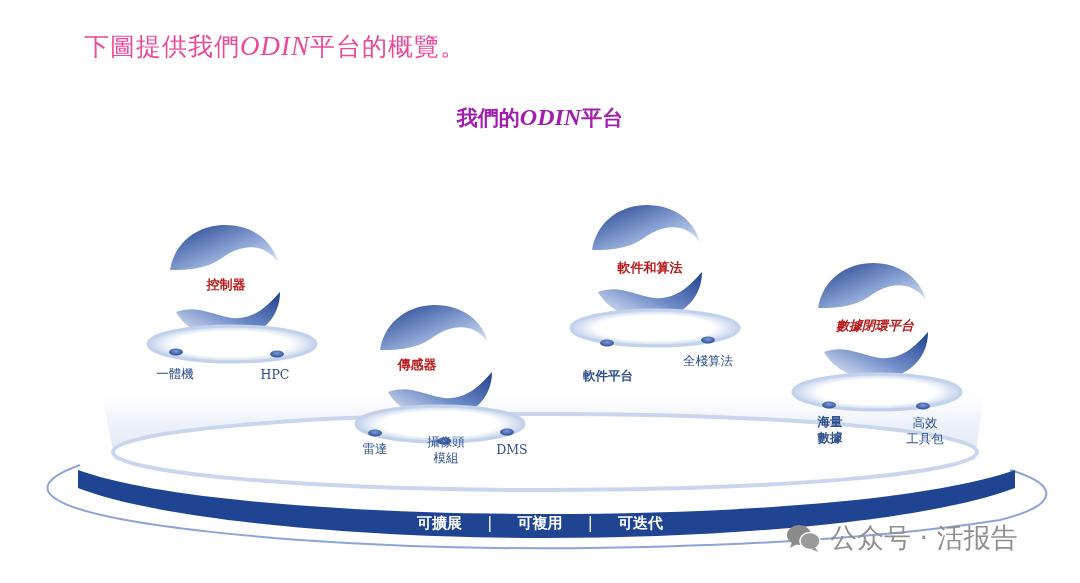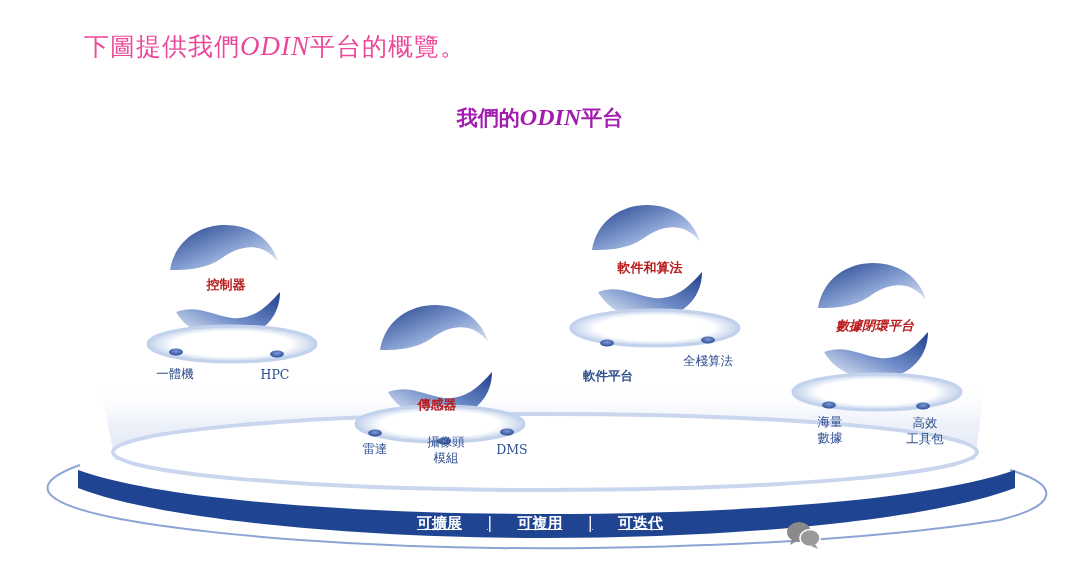--- a/index.html
+++ b/index.html
@@ -11,21 +11,21 @@
   .title { position:absolute; left:0; width:1080px; top:104px; text-align:center; font-size:21px;
            font-weight:bold; color:#a21caf; font-family:"DejaVu Sans", sans-serif; }
   .title .odin { font-family:"Liberation Serif", serif; font-style:italic; font-size:24px; }
   svg.stage { position:absolute; left:0; top:0; }
   .module-title { position:absolute; font-family:"DejaVu Sans", sans-serif; font-weight:bold;
                   font-size:13px; color:#b91c1c; text-align:center; white-space:nowrap; }
   .sub-label { position:absolute; font-family:"DejaVu Serif", serif; font-size:12.5px; color:#2f4f8f;
                text-align:center; line-height:16px; white-space:nowrap; }
   .band-text { position:absolute; top:514px; left:0; width:1080px; text-align:center;
                font-family:"DejaVu Sans", sans-serif; font-size:15px; color:#fff; font-weight:bold; }
-  .band-text span { margin:13px 10px;text-decoration:underline; }
+  .band-text span { margin:13px 10px; }
   .band-text .sep { font-weight:normal; }
   .watermark { position:absolute; left:786px; top:520px; display:flex; align-items:center;
                font-family:"DejaVu Sans", sans-serif; font-size:27px; color:#8f8f8f; }
   .wm-icon { width:36px; height:30px; margin-right:8px; position:relative; }
 </style>
 </head>
 <body>
 
 <div class="intro">
   <span>下圖提供我們</span><span class="odin">ODIN</span><span>平台的概覽。</span>
@@ -96,36 +96,36 @@
   <g>
     <path d="M818 308 C823 278, 848 263, 873 263 C900 263, 920 278, 926 300 C910 278, 886 284, 870 296 C853 308, 833 308, 818 308 Z" fill="url(#capTop)"></path>
     <path d="M824 352 C844 344, 860 355, 880 358 C903 360, 916 345, 928 332 C928 360, 906 378, 878 380 C853 380, 833 368, 824 352 Z" fill="url(#capBot)"></path>
     <ellipse cx="877" cy="392" rx="84" ry="18" fill="url(#ring)" stroke="#c3d2ec" stroke-width="3"></ellipse>
     <ellipse cx="829" cy="405" rx="7" ry="3.5" fill="url(#dot)"></ellipse>
     <ellipse cx="923" cy="406" rx="7" ry="3.5" fill="url(#dot)"></ellipse>
   </g>
 </svg>
 
 <div class="module-title" style="left:186px;top:276px;width:80px;text-align:center;">控制器</div>
-<div class="module-title" style="left:397px;top:356px;width:80px;margin-top:40px;">傳感器</div>
+<div class="module-title" style="left:377px;top:356px;width:80px;">傳感器</div>
 <div class="module-title" style="left:600px;top:259px;width:100px;">軟件和算法</div>
 <div class="module-title" style="left:820px;top:317px;width:110px;font-style:italic;">數據閉環平台</div>
 
 <div class="sub-label" style="left:145px;top:366px;width:60px;">一體機</div>
 <div class="sub-label" style="left:247px;top:367px;width:56px;">HPC</div>
 
 <div class="sub-label" style="left:350px;top:442px;width:50px;font-family:Liberation Mono, monospace;">雷達</div>
 <div class="sub-label" style="left:414px;top:434px;width:64px;white-space:pre-line;">攝像頭
 模組</div>
 <div class="sub-label" style="left:484px;top:442px;width:56px;">DMS</div>
 
 <div class="sub-label" style="left:570px;top:368px;width:76px;font-weight:bold;">軟件平台</div>
 <div class="sub-label" style="left:670px;top:353px;width:76px;">全棧算法</div>
 
-<div class="sub-label" style="left:800px;top:414px;width:60px;white-space:pre-line;">海量
+<div class="sub-label" style="left:800px;top:414px;width:60px;white-space:pre-line;font-weight:bold;">海量
 數據</div>
 <div class="sub-label" style="left:893px;top:415px;width:64px;white-space:pre-line;">高效
 工具包</div>
 
 <div class="band-text">
   <span>可擴展</span>
   <span class="sep">|</span>
   <span>可複用</span>
   <span class="sep">|</span>
   <span>可迭代</span>
@@ -133,13 +133,14 @@
 
 <div class="watermark">
   <span class="wm-icon">
     <svg width="36" height="30" viewBox="0 0 36 30">
       <ellipse cx="13" cy="12" rx="12" ry="10" fill="#8a8a8a"></ellipse>
       <path d="M6 19 L4 25 L11 21 Z" fill="#8a8a8a"></path>
       <ellipse cx="24" cy="18" rx="10" ry="8.5" fill="#9a9a9a" stroke="#fff" stroke-width="1.5"></ellipse>
       <path d="M29 24 L32 29 L25 26 Z" fill="#9a9a9a"></path>
     </svg>
   </span>
+  <span>公众号 · 活报告</span>
 </div>
 
 </body></html>

